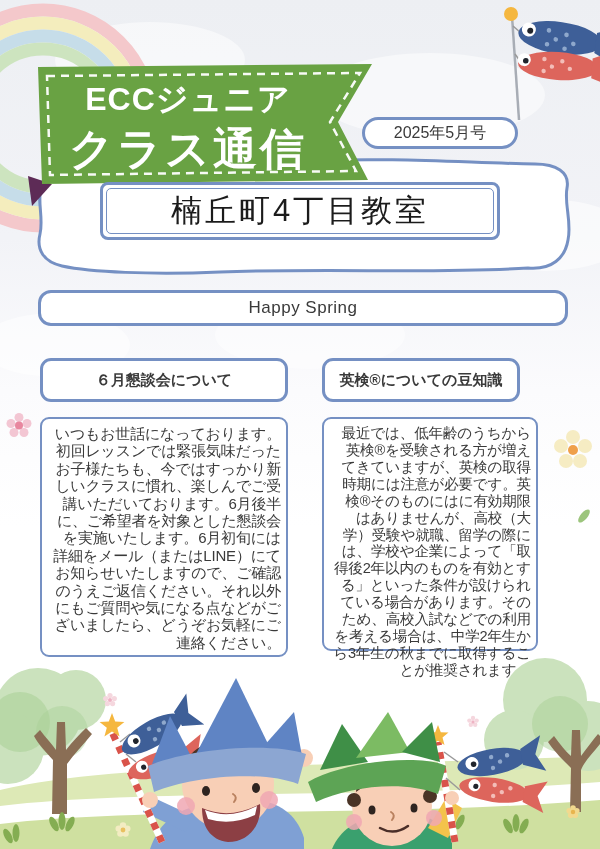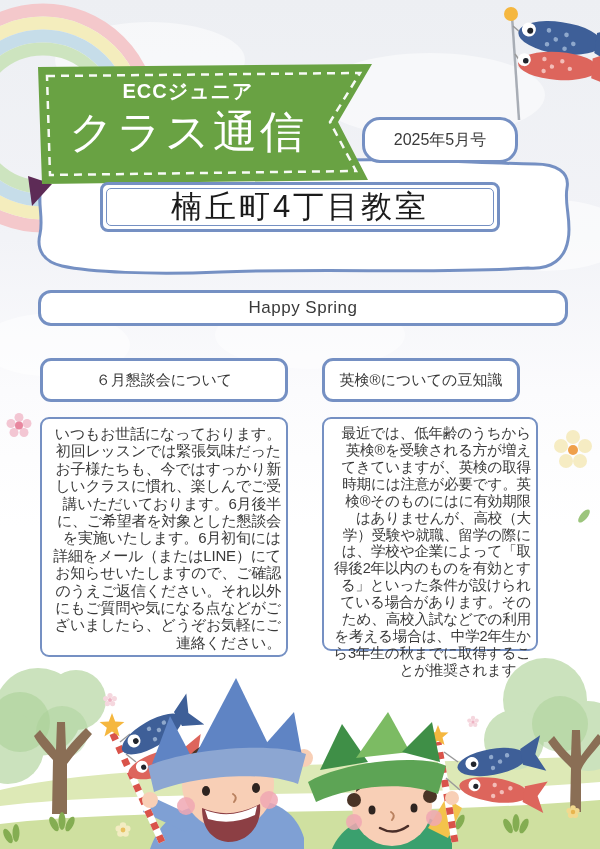--- a/index.html
+++ b/index.html
@@ -5,40 +5,40 @@
   html,body{margin:0;padding:0;}
   body{background:#9aa0a8;font-family:"Liberation Sans","DejaVu Sans",sans-serif;}
   .page{position:relative;width:600px;height:849px;margin:0 auto;overflow:hidden;
         background:linear-gradient(180deg,var(--bg-top) 0%,#f2f3f7 28%,#fbfbfd 46%,#ffffff 62%);
         font-family:"Liberation Sans","DejaVu Sans",sans-serif;}
   .abs{position:absolute;}
 
   .frame-box{position:absolute;box-sizing:border-box;background:#fff;
              border:3px solid var(--frame-blue);border-radius:12px;
              display:flex;align-items:center;justify-content:center;color:var(--text-dark);}
-  .issue{left:362px;top:117px;width:156px;height:46px;font-size:16px;border-radius:18px;}
+  .issue{left:362px;top:117px;width:156px;height:32px;font-size:16px;border-radius:18px;}
   .greeting{left:38px;top:290px;width:530px;height:36px;font-size:17px;letter-spacing:.5px;border-radius:13px;}
-  .col-head{top:358px;height:44px;font-size:15px;border-radius:11px;}
+  .col-head{top:358px;height:44px;font-size:15px;border-radius:11px;font-weight:bold;}
   .col-head.left{left:40px;width:248px;}
   .col-head.right{left:322px;width:198px;}
   .body-box{top:417px;display:block;border-width:2.5px;border-radius:9px;
             padding:6px 5px 6px 7px;font-size:15px;line-height:1.16;letter-spacing:-.2px;text-align:right;}
   .body-box.left{left:40px;width:248px;height:240px;}
   .body-box.right{left:322px;width:216px;height:234px;font-size:14.6px;}
   .body-box p{margin:0;}
 
-  .classroom-plate{position:absolute;left:100px;top:182px;width:400px;height:50px;box-sizing:border-box;
+  .classroom-plate{position:absolute;left:100px;top:182px;width:400px;height:58px;box-sizing:border-box;
                    border:3px solid var(--frame-blue);border-radius:8px;background:#fff;}
   .classroom-inner{position:absolute;inset:3px;border:1.5px solid var(--frame-blue);border-radius:5px;
                    display:flex;align-items:center;justify-content:center;
                    font-size:31px;letter-spacing:3px;color:var(--heading-black);}
 
   .banner-text{position:absolute;left:38px;top:78px;width:300px;text-align:center;color:#fff;}
-  .banner-brand{font-size:20px;font-weight:bold;letter-spacing:1px;}
-  .banner-title{font-size:44px;font-weight:normal;letter-spacing:3px;line-height:1.05;margin-top:4px;}
+  .banner-brand{font-size:32px;font-weight:bold;letter-spacing:1px;}
+  .banner-title{font-size:44px;font-weight:bold;letter-spacing:3px;line-height:1.05;margin-top:4px;}
 </style>
 </head>
 <body>
 
 <div class="page">
 
   <svg class="abs" style="left:0;top:0" width="600" height="520" viewBox="0 0 600 520">
     <ellipse cx="150" cy="60" rx="95" ry="38" fill="#ffffff" opacity="0.5"></ellipse>
     <ellipse cx="430" cy="95" rx="115" ry="42" fill="#ffffff" opacity="0.5"></ellipse>
     <ellipse cx="545" cy="235" rx="85" ry="36" fill="#ffffff" opacity="0.55"></ellipse>

